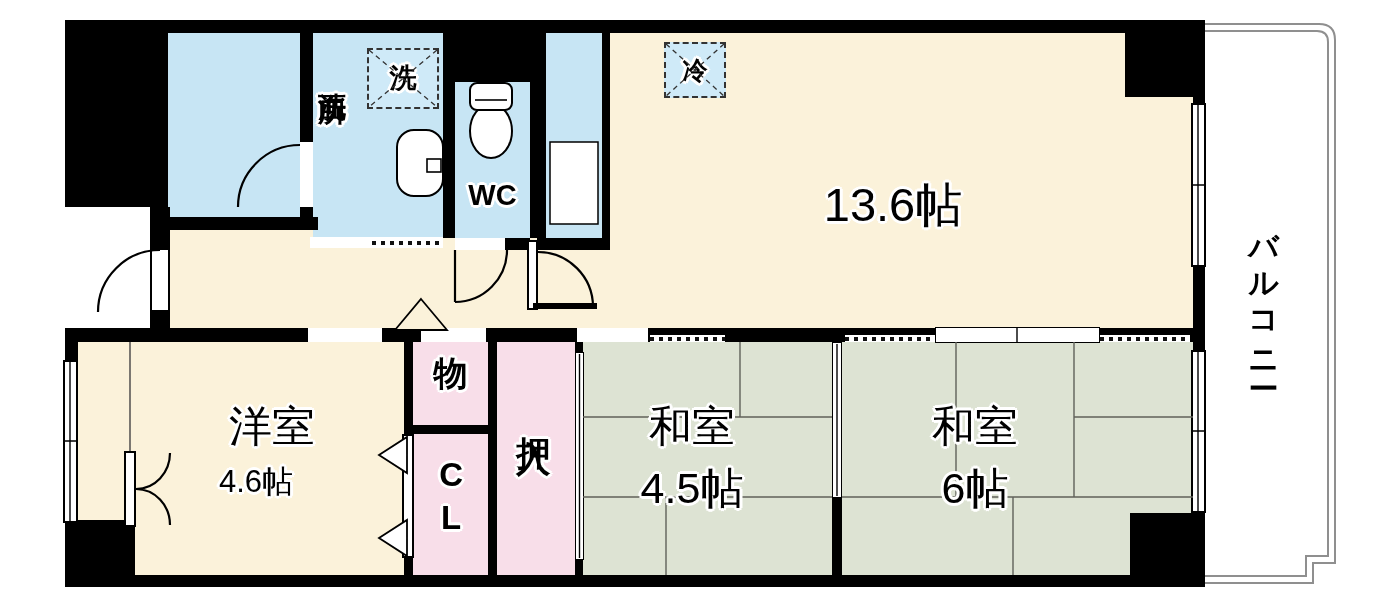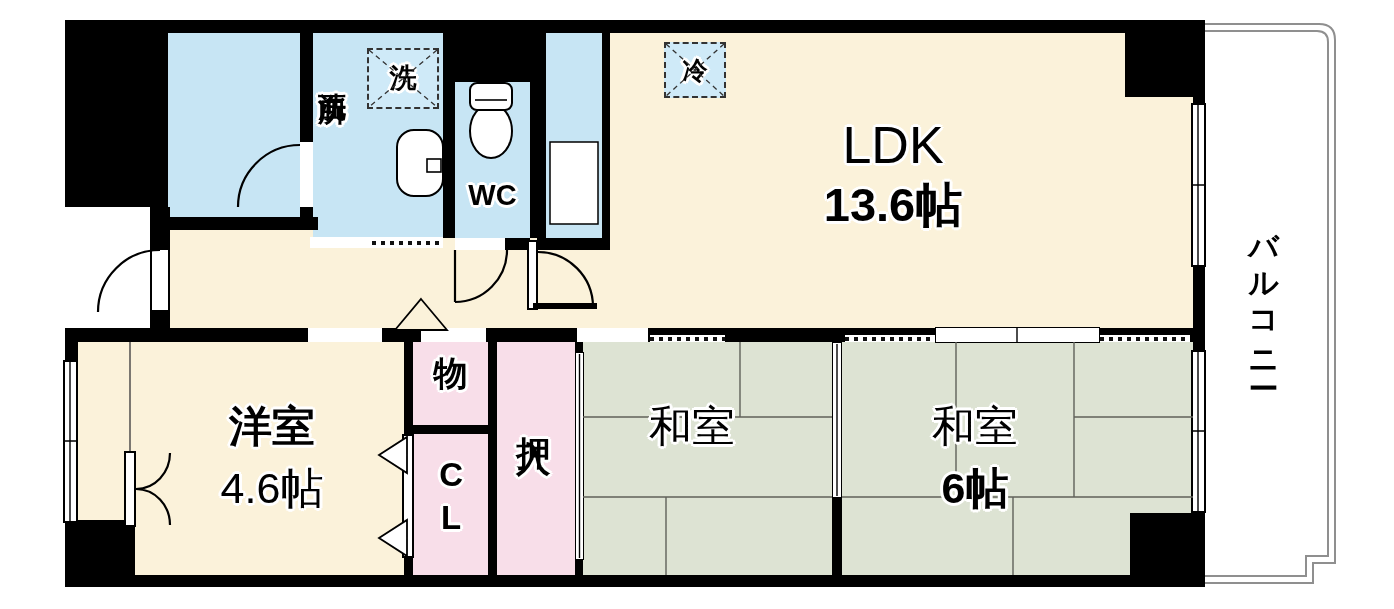--- a/index.html
+++ b/index.html
@@ -151,25 +151,25 @@
     <g stroke="#333" stroke-width="1.3" stroke-dasharray="5,4">
       <path d="M369,50 L437,107 M437,50 L369,107"></path>
     </g>
     <g stroke="#333" stroke-width="1.3" stroke-dasharray="5,4">
       <path d="M666,44 L724,96 M724,44 L666,96"></path>
     </g>
   </svg>
 
   <div class="lbl vert" style="left:317px;top:70px;font-size:28px;font-weight:600;letter-spacing:2px">洗面所</div>
   <div class="lbl ctr" style="left:455px;top:180px;width:75px;font-size:29px;font-weight:600">WC</div>
-  <div class="lbl ctr" style="left:743px;top:118px;width:300px;font-size:52px;font-weight:500">LDK</div>
-  <div class="lbl ctr" style="left:743px;top:180px;width:300px;font-size:47px;font-weight:700">13.6帖</div>
+  <div class="lbl ctr" style="left:743px;top:180px;width:300px;font-size:47px;font-weight:400">13.6帖</div>
   <div class="lbl vert" style="left:1248px;top:212px;font-size:30px;font-weight:600;letter-spacing:6px">バルコニー</div>
-  <div class="lbl ctr" style="left:152px;top:404px;width:240px;font-size:43px;font-weight:700">洋室</div>
-  <div class="lbl ctr" style="left:152px;top:466px;width:240px;font-size:43px;font-weight:500">4.6帖</div>
+  <div class="lbl ctr" style="left:152px;top:404px;width:240px;font-size:43px;font-weight:400">洋室</div>
+  <div class="lbl ctr" style="left:136px;top:466px;width:240px;font-size:31px;font-weight:500">4.6帖</div>
   <div class="lbl ctr" style="left:572px;top:404px;width:240px;font-size:43px;font-weight:500">和室</div>
+  <div class="lbl ctr" style="left:572px;top:466px;width:240px;font-size:43px;font-weight:500">4.5帖</div>
   <div class="lbl ctr" style="left:855px;top:404px;width:240px;font-size:43px;font-weight:500">和室</div>
-  <div class="lbl ctr" style="left:855px;top:466px;width:240px;font-size:43px;font-weight:700">6帖</div>
+  <div class="lbl ctr" style="left:855px;top:466px;width:240px;font-size:43px;font-weight:400">6帖</div>
   <div class="lbl ctr" style="left:413px;top:356px;width:75px;font-size:34px;font-weight:600">物</div>
   <div class="lbl vert" style="left:433px;top:456px;font-size:33px;font-weight:600;letter-spacing:6px">CL</div>
   <div class="lbl vert" style="left:515px;top:410px;font-size:34px;font-weight:600;letter-spacing:4px">押入</div>
 
 </div>
 
 </body></html>

